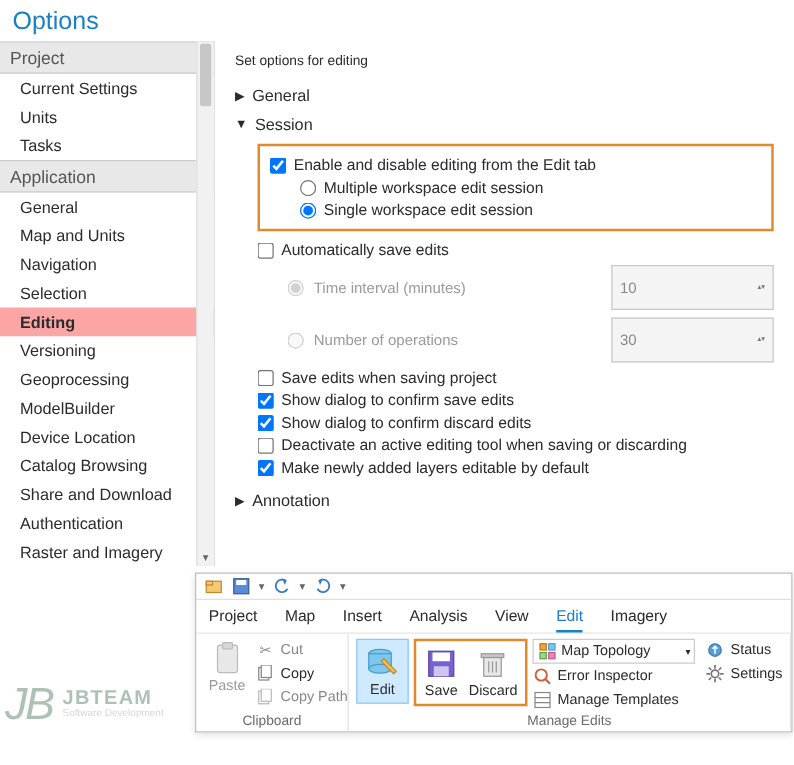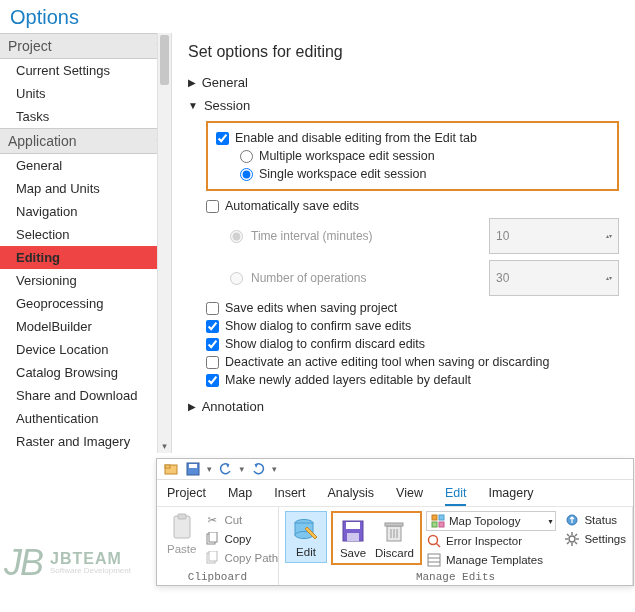--- a/index.html
+++ b/index.html
@@ -42,21 +42,21 @@
     border-bottom: 1px solid #ccc;
     border-top: 1px solid #ccc;
   }
   .cat-header .chev { font-size: 10px; color: #888; }
   .nav-item {
     padding: 4px 12px 4px 16px;
     cursor: pointer;
     font-size: 13px;
   }
   .nav-item.selected {
-    background: #ef4444;
+    background: #fca5a5;
     font-weight: 600;
   }
   .scrollbar-v {
     position: absolute;
     right: 0;
     top: 0;
     bottom: 0;
     width: 14px;
     background: #f1f1f1;
     border-left: 1px solid #e0e0e0;
@@ -76,21 +76,21 @@
     align-items: center;
     justify-content: center;
     font-size: 9px;
     color: #666;
   }
   .content {
     flex: 1;
     padding: 10px 16px;
   }
   .content h2 {
-    font-size: 16px;
+    font-size: 11px;
     font-weight: 400;
     margin: 0 0 14px;
   }
   .section-head {
     display: flex;
     align-items: center;
     gap: 6px;
     font-size: 13px;
     margin: 6px 0 8px;
     cursor: pointer;
@@ -173,21 +173,20 @@
     padding: 4px 6px 2px;
     display: flex;
     flex-direction: column;
     justify-content: space-between;
   }
   .group-label {
     text-align: center;
     font-size: 11px;
     color: #6b6b6b;
     padding-top: 2px;
-    font-family: Liberation Mono, monospace;
   }
   .big-btn {
     display: flex;
     flex-direction: column;
     align-items: center;
     gap: 2px;
     padding: 2px 4px;
     font-size: 11.5px;
     cursor: pointer;
   }

